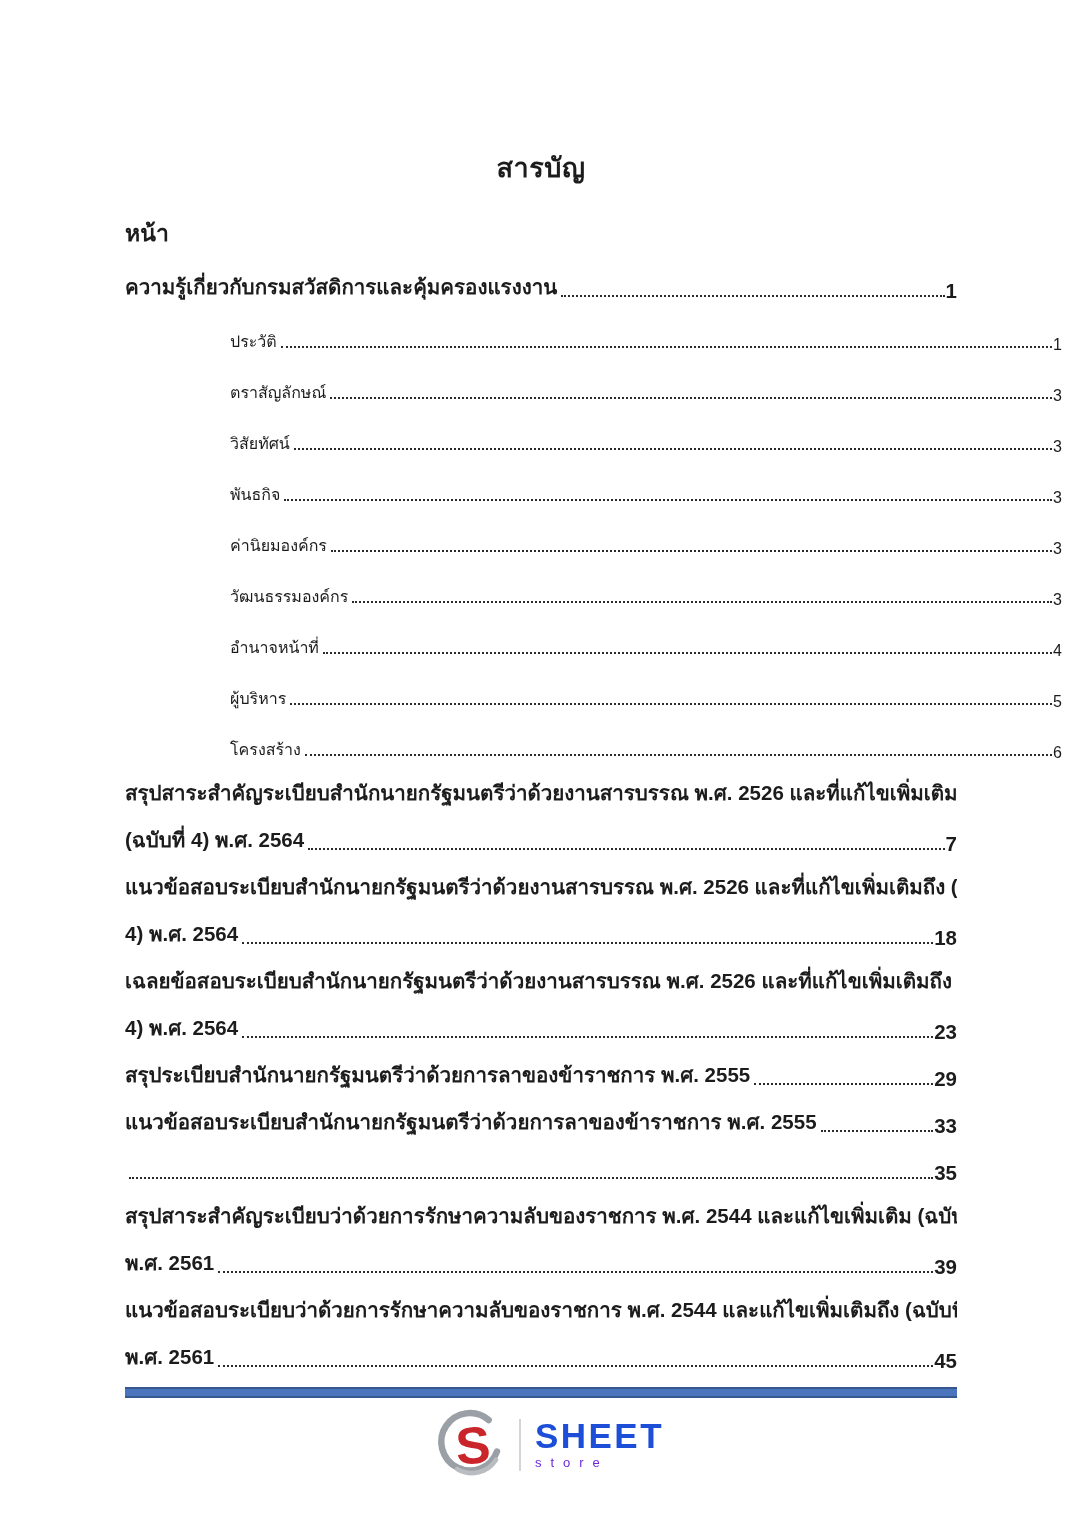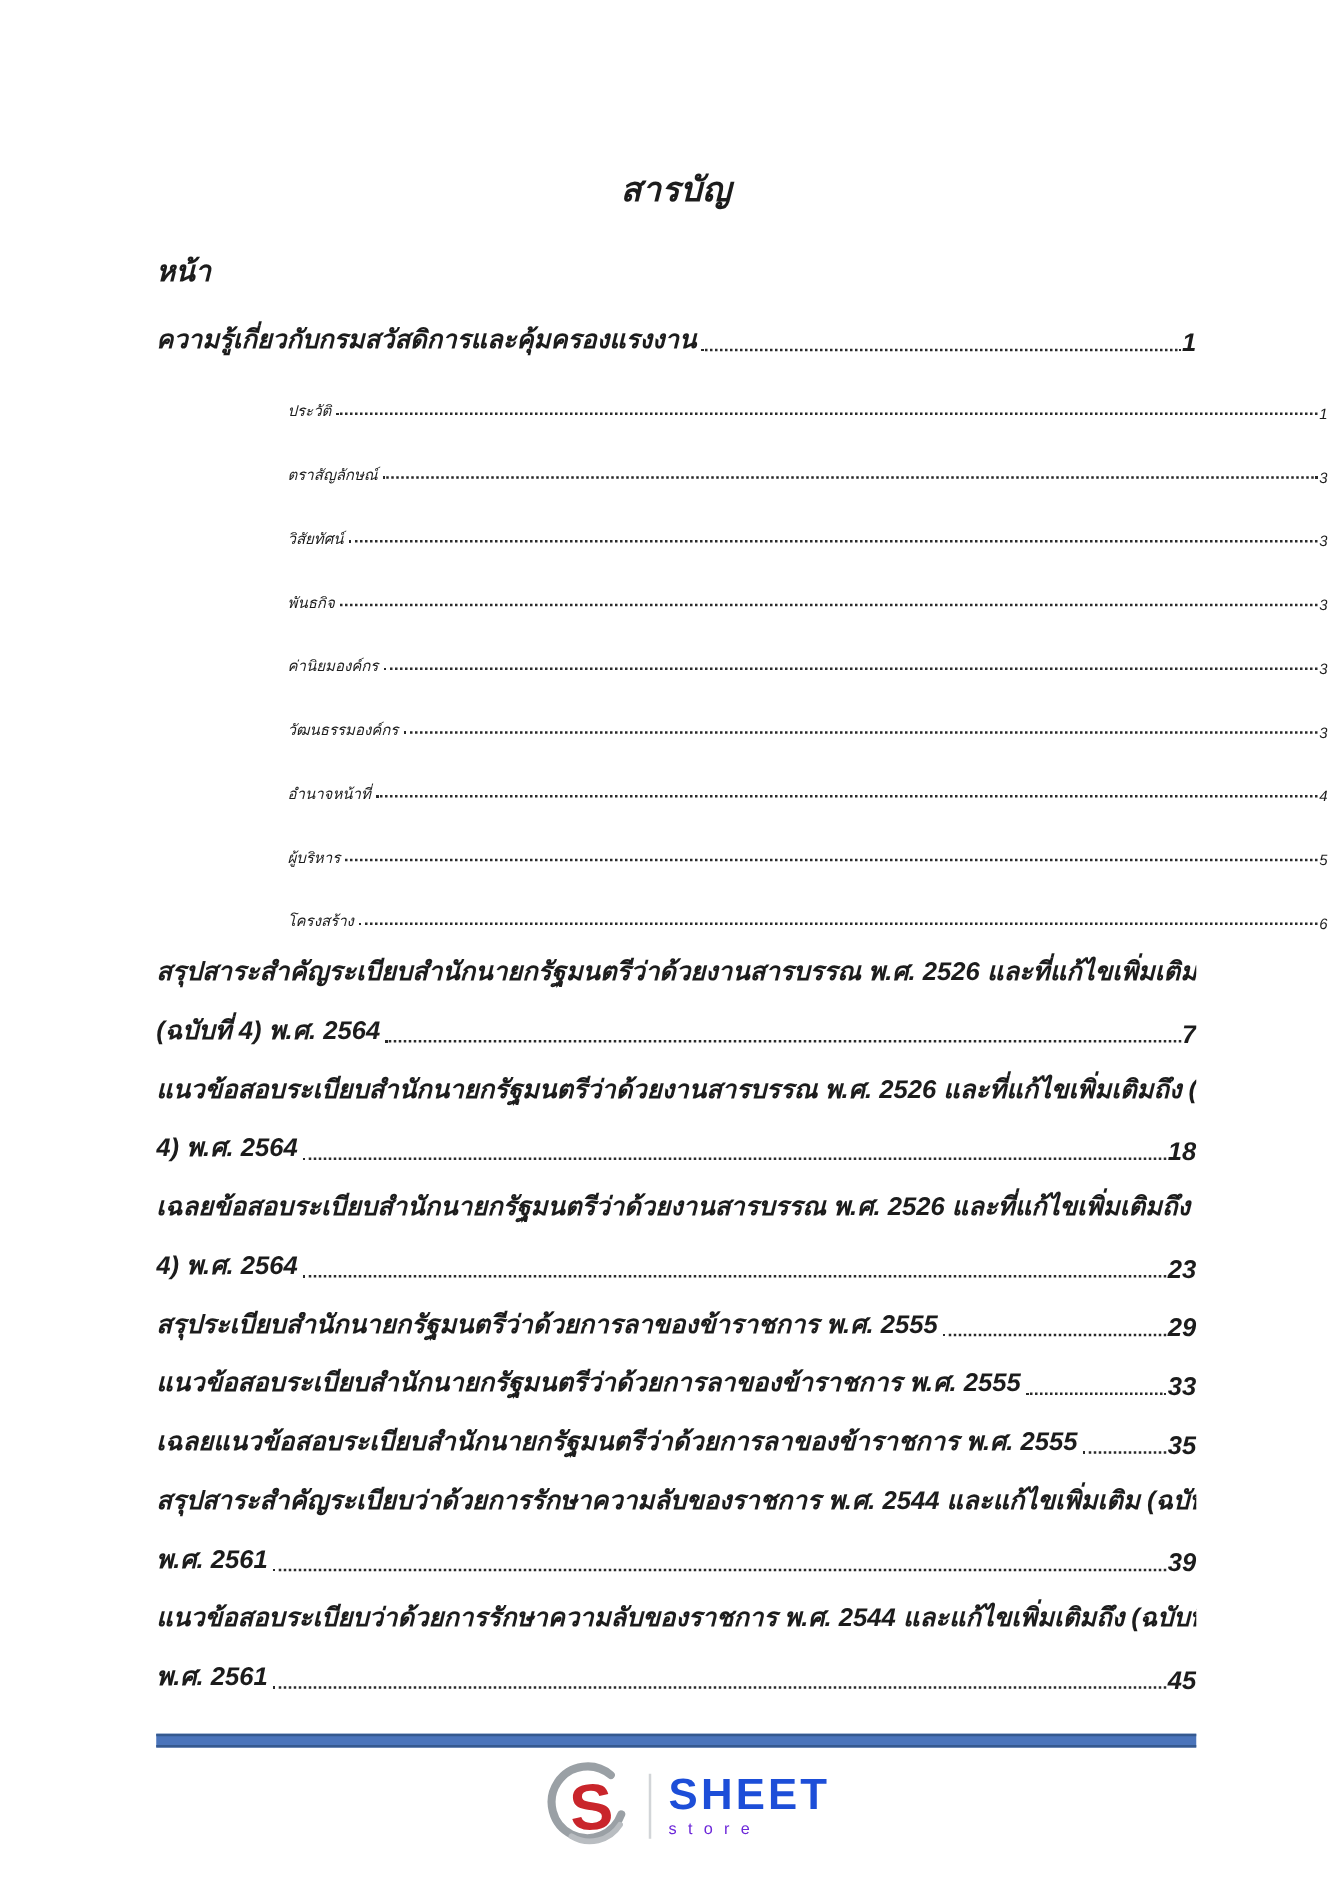--- a/index.html
+++ b/index.html
@@ -12,42 +12,41 @@
     height: 1521px;
     position: relative;
     font-family: "Liberation Sans", "DejaVu Sans", sans-serif;
     color: #1c1c1c;
     overflow: hidden;
   }
   .page-inner {
     position: absolute;
     left: 125px;
     right: 118px;
-    top: 0;
-    font-style: italic;
+    top: 16px;
   }
   .doc-title {
     margin-top: 130px;
     text-align: center;
     font-size: 27px;
     font-weight: 700;
     letter-spacing: 0.5px;
   }
   .page-col-label {
     margin-top: 26px;
     text-align: left;
     font-size: 23px;
     font-weight: 700;
   }
   .toc {
     margin-top: 12px;
   }
   .toc-entry { width: 100%; text-align: right; }
   .toc-entry.section { font-weight: 700; font-size: 20.5px; }
-  .toc-entry.sub     { font-weight: 400; font-size: 12px; }
+  .toc-entry.sub     { font-weight: 400; font-size: 16px; }
   .toc-line, .toc-line-full {
     display: flex;
     align-items: flex-end;
     width: 100%;
     overflow: hidden;
   }
   .toc-entry.section .toc-line,
   .toc-entry.section .toc-line-full { height: 47px; }
   .toc-entry.sub .toc-line { height: 51px; }
   .toc-entry.sub .toc-line { padding-left: 105px; }
@@ -222,21 +221,20 @@
   </div>
       <div class="toc-entry section">
     <div class="toc-line">
       <span class="toc-text">แนวข้อสอบระเบียบสำนักนายกรัฐมนตรีว่าด้วยการลาของข้าราชการ พ.ศ. 2555</span>
       <span class="leader"></span>
       <span class="toc-page">33</span>
     </div>
   </div>
       <div class="toc-entry section">
     <div class="toc-line">
-      <span class="toc-text">เฉลยแนวข้อสอบระเบียบสำนักนายกรัฐมนตรีว่าด้วยการลาของข้าราชการ พ.ศ. 2555</span>
       <span class="leader"></span>
       <span class="toc-page">35</span>
     </div>
   </div>
       <div class="toc-entry section">
     <div class="toc-line-full">
           <span>สรุปสาระสำคัญระเบียบว่าด้วยการรักษาความลับของราชการ พ.ศ. 2544 และแก้ไขเพิ่มเติม (ฉบับที่ 2)</span>
         </div>
         <div class="toc-line">
       <span class="toc-text">พ.ศ. 2561</span>

